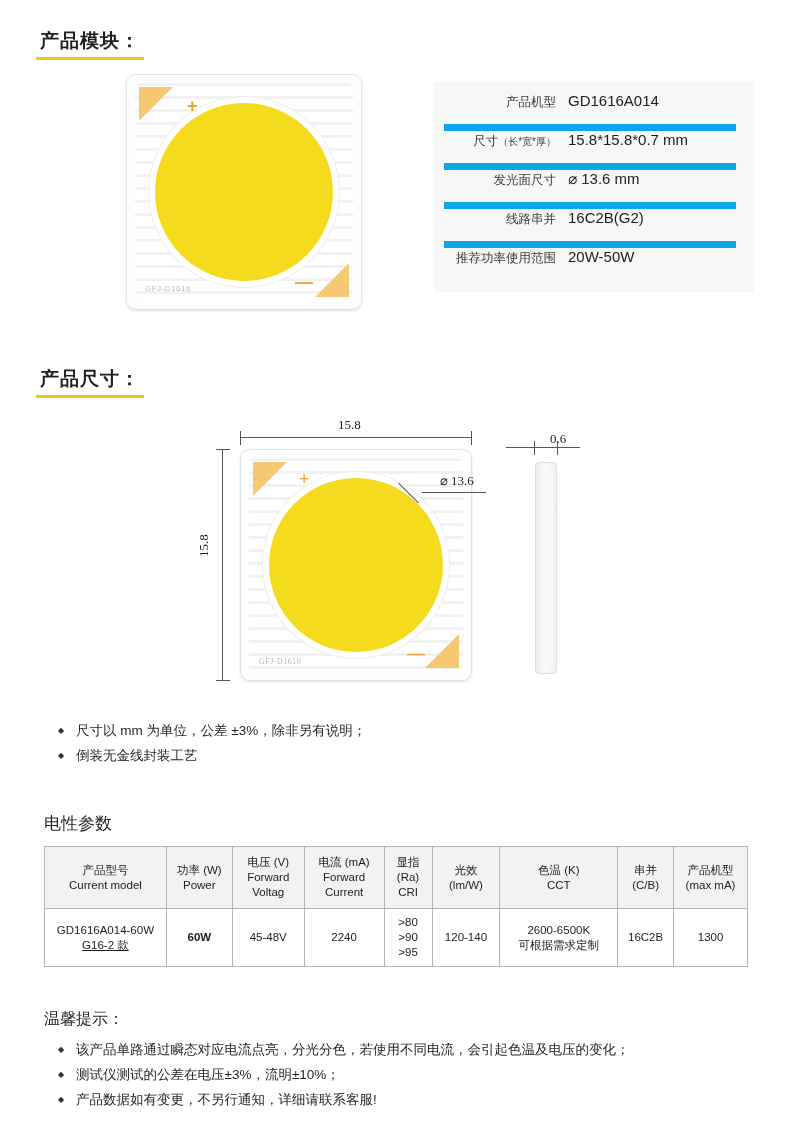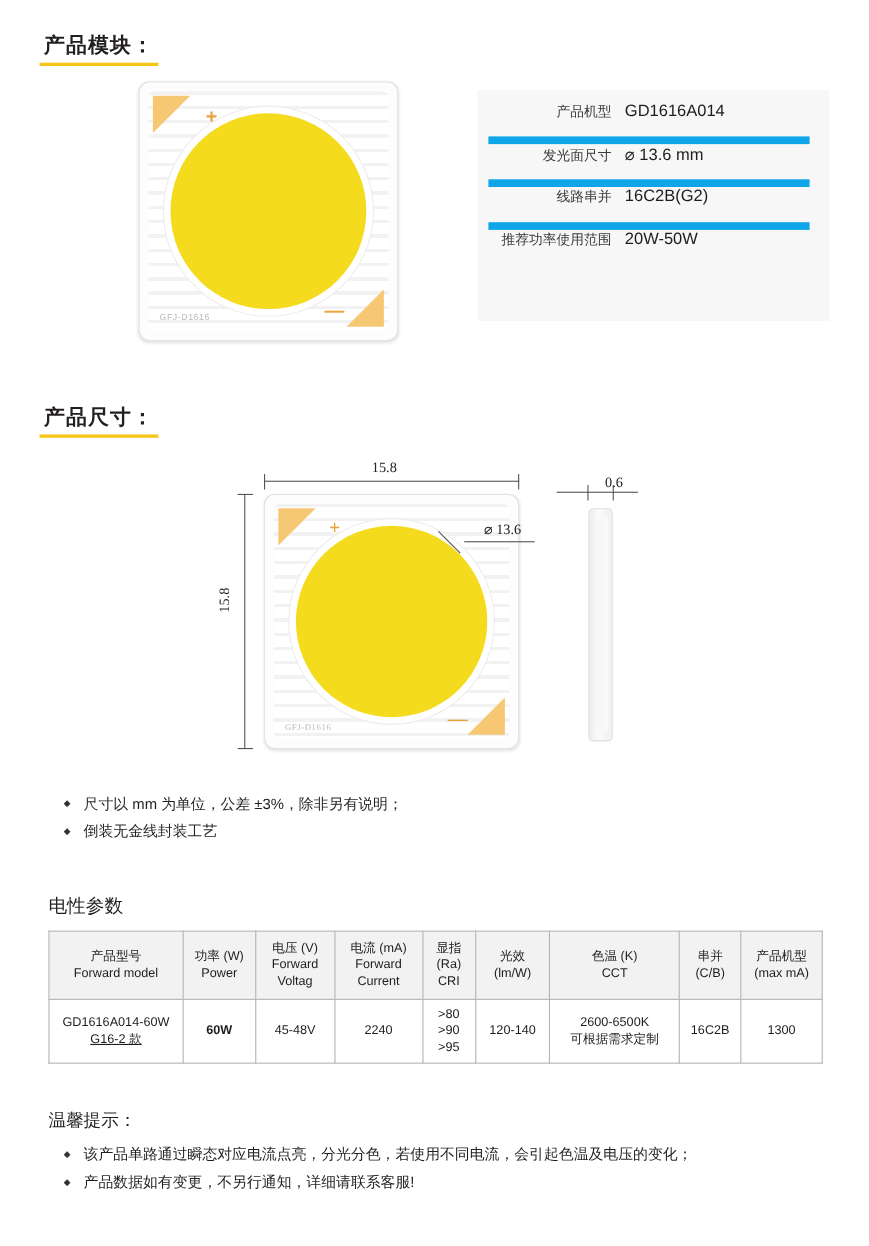--- a/index.html
+++ b/index.html
@@ -195,20 +195,24 @@
     <div class="label" style="left:18px;bottom:16px;">GFJ-D1616</div>
   </div>
 </div>
 
 <div id="spec-box">
   <div class="spec-row">
     <div class="spec-label"><span>产品机型</span></div>
     <div class="spec-value">GD1616A014</div>
   </div>
   <div class="spec-row">
+    <div class="spec-label"><span>尺寸</span><span class="sub">（长*宽*厚）</span></div>
+    <div class="spec-value">15.8*15.8*0.7 mm</div>
+  </div>
+  <div class="spec-row">
     <div class="spec-label"><span>发光面尺寸</span></div>
     <div class="spec-value">⌀ 13.6 mm</div>
   </div>
   <div class="spec-row">
     <div class="spec-label"><span>线路串并</span></div>
     <div class="spec-value">16C2B(G2)</div>
   </div>
   <div class="spec-row">
     <div class="spec-label"><span>推荐功率使用范围</span></div>
     <div class="spec-value">20W-50W</div>
@@ -262,21 +266,21 @@
   <div class="bullet">倒装无金线封装工艺</div>
 </div>
 
 <div id="elec-title">电性参数</div>
 
 <table id="elec-table">
   <thead>
     <tr>
       <th style="width:122px;" class="cell-multi">
         <span>产品型号</span>
-        <span>Forward model</span>
+        <span>Current model</span>
       </th>
       <th style="width:66px;margin-top:37px;" class="cell-multi">
         <span>功率 (W)</span>
         <span>Power</span>
       </th>
       <th style="width:72px;" class="cell-multi">
         <span>电压 (V)</span>
         <span>Forward</span>
         <span>Voltag</span>
       </th>
@@ -329,14 +333,15 @@
       </td>
       <td>16C2B</td>
       <td>1300</td>
     </tr>
   </tbody>
 </table>
 
 <div id="notes-title">温馨提示：</div>
 <div id="notes">
   <div class="bullet">该产品单路通过瞬态对应电流点亮，分光分色，若使用不同电流，会引起色温及电压的变化；</div>
+  <div class="bullet">测试仪测试的公差在电压±3%，流明±10%；</div>
   <div class="bullet">产品数据如有变更，不另行通知，详细请联系客服!</div>
 </div>
 
 </body></html>

